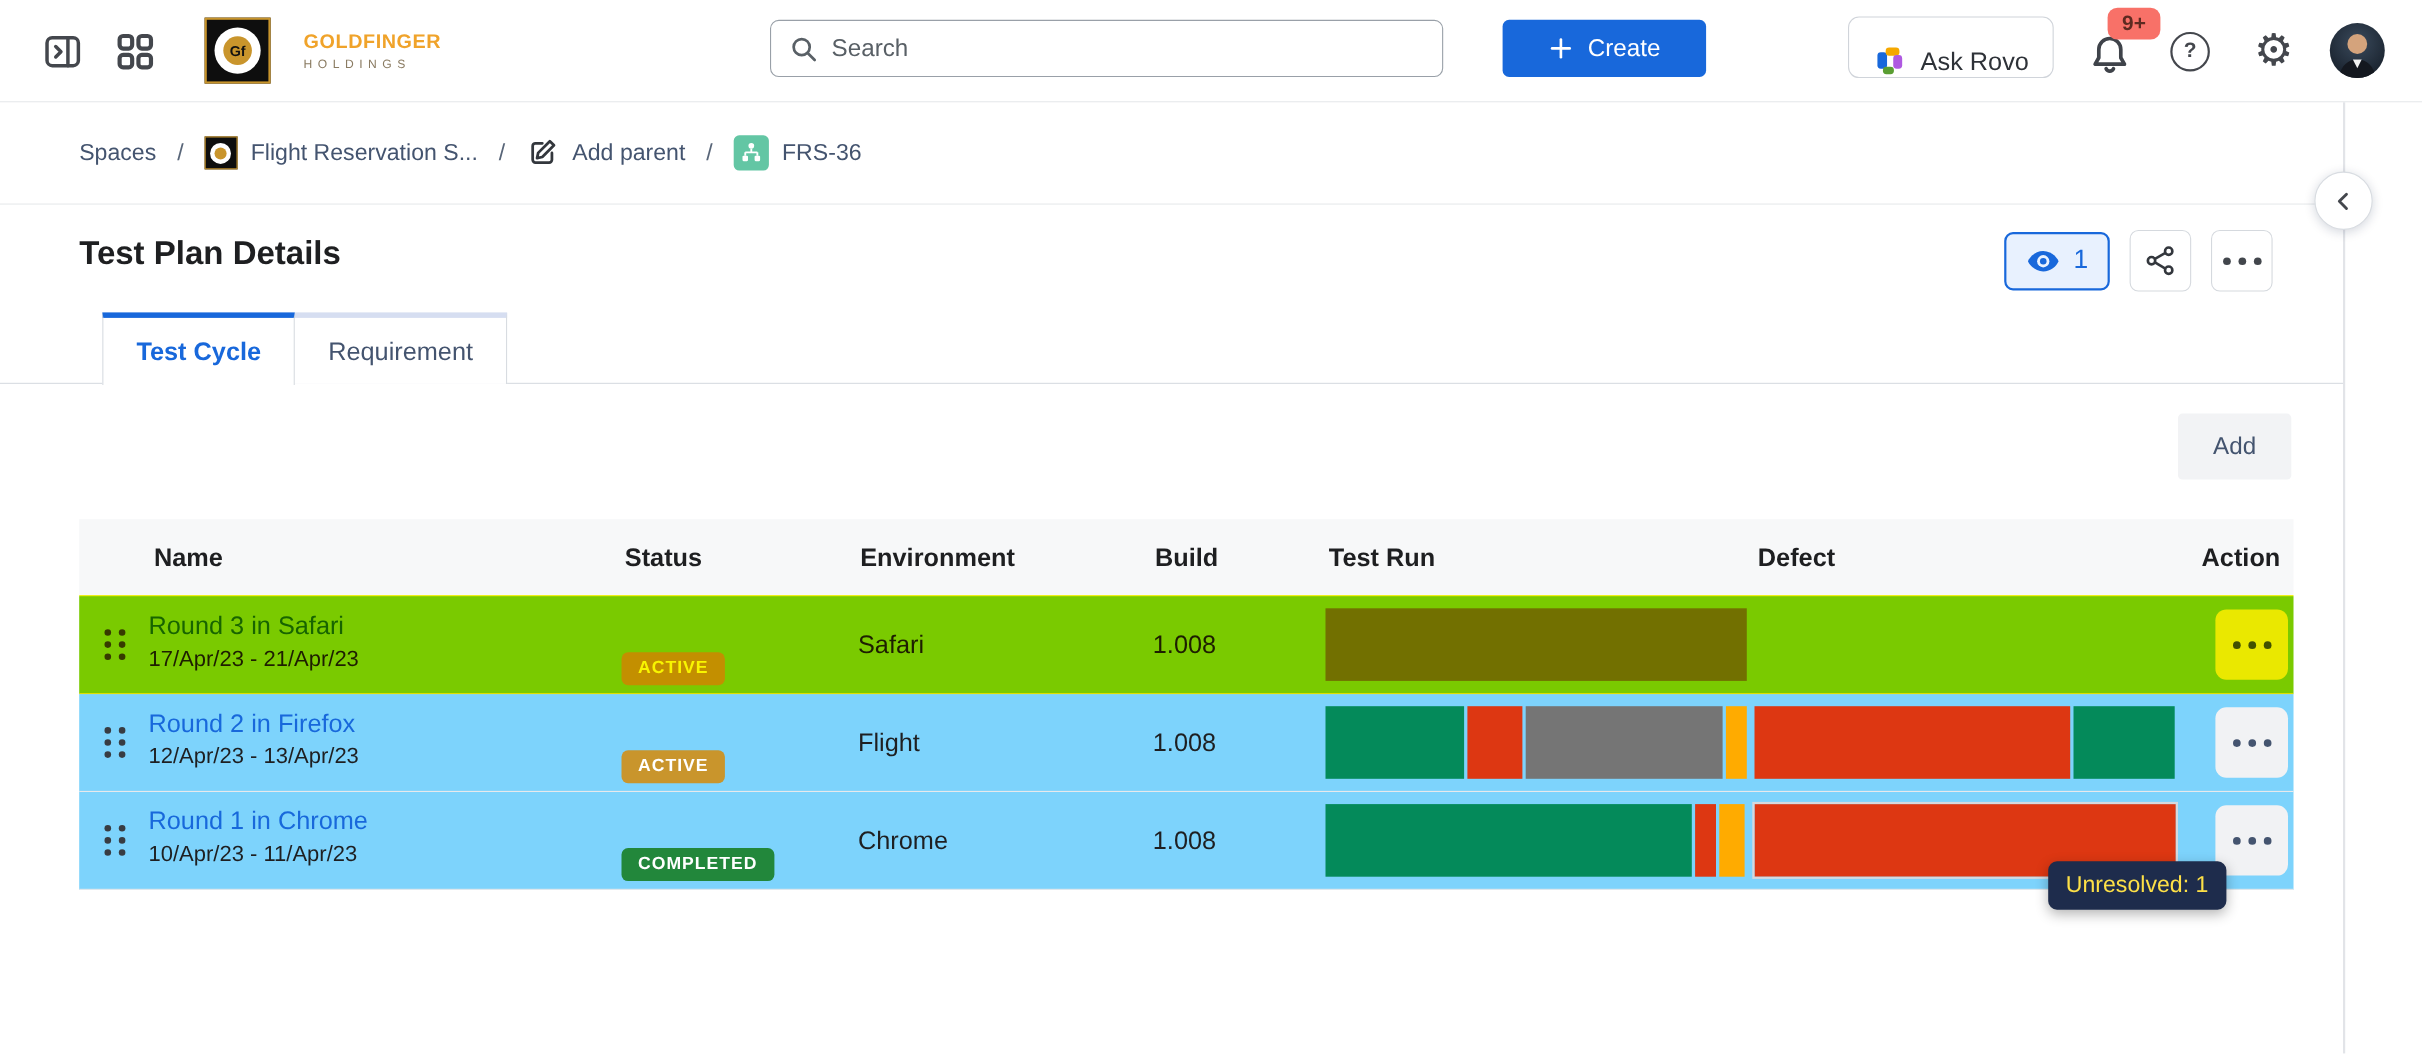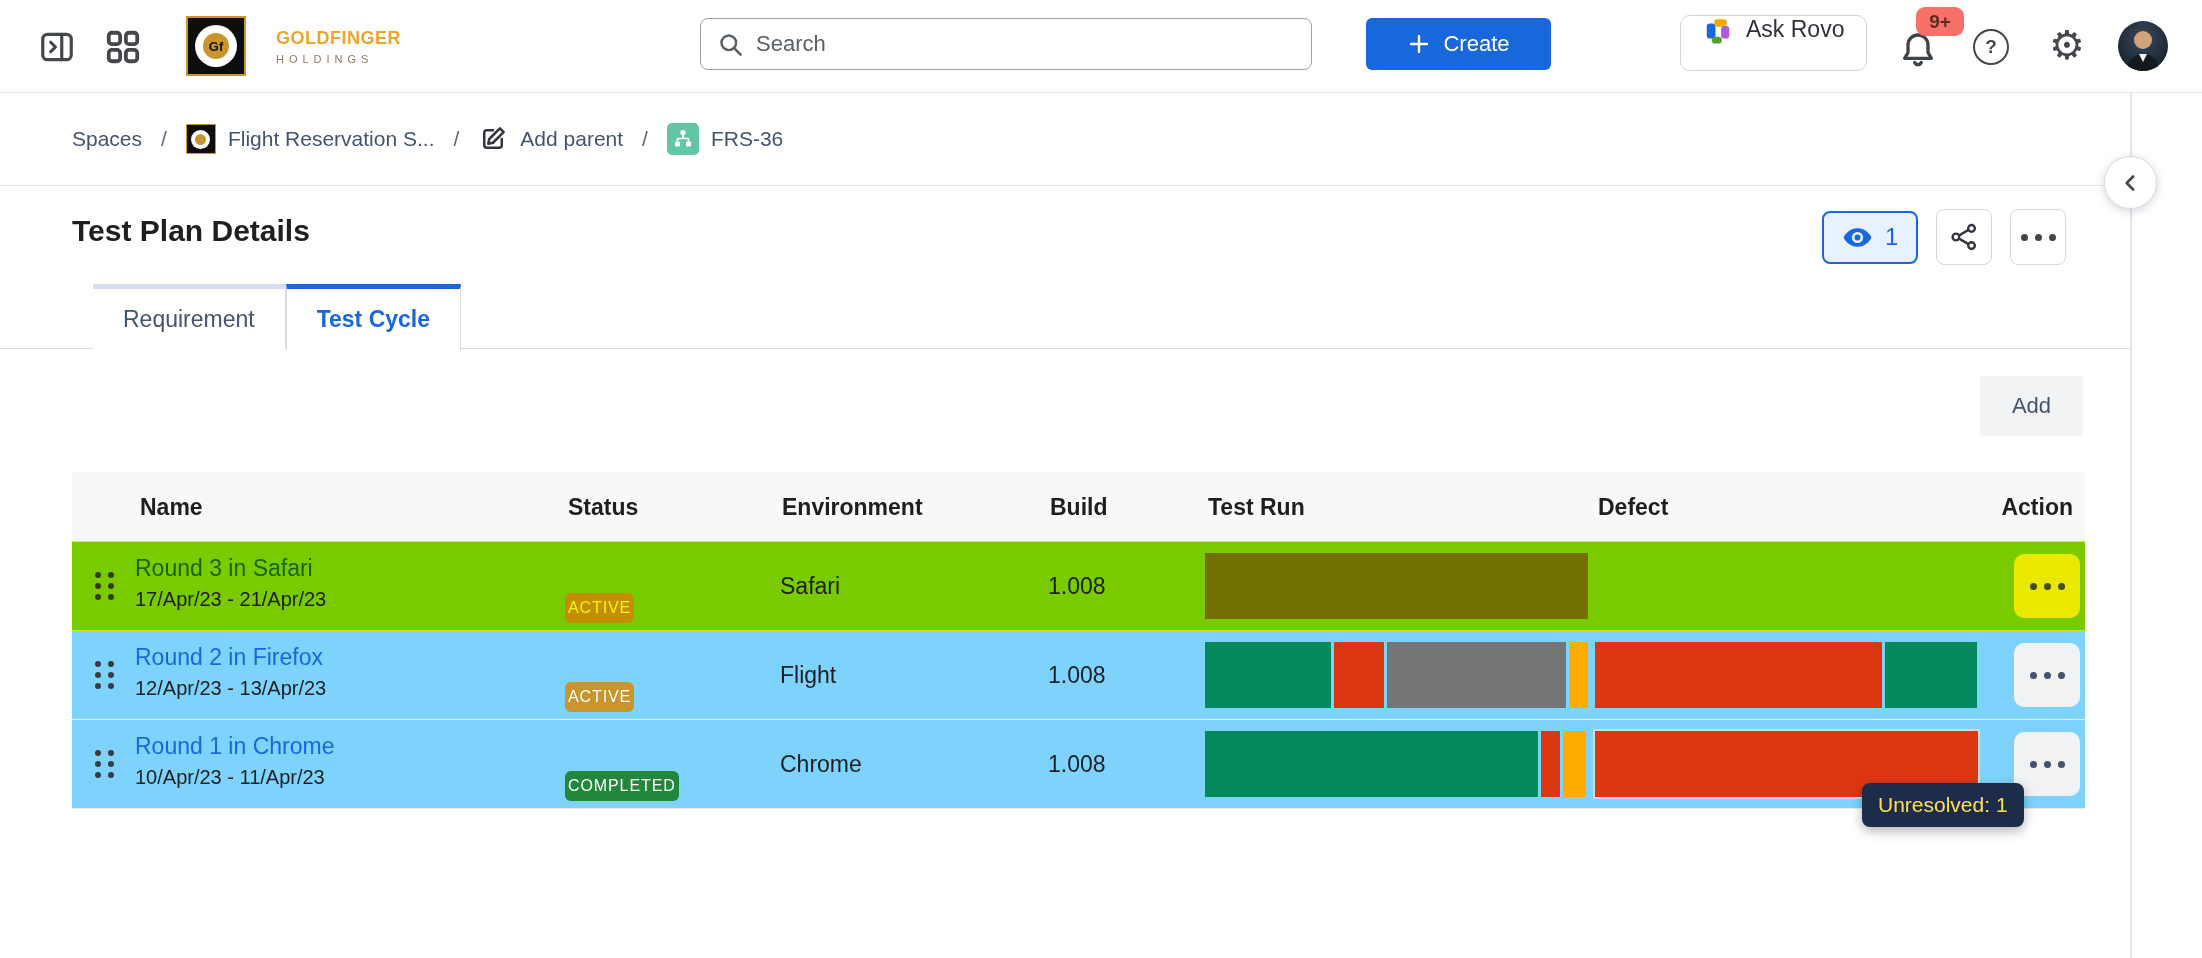--- a/index.html
+++ b/index.html
@@ -16,21 +16,21 @@
   .logo { position:absolute; left:186px; top:16px; display:flex; align-items:center; gap:30px; }
   .logo-box { width:60px; height:60px; background:#0E0E0E; border:2px solid #C9952C; display:flex; align-items:center; justify-content:center; }
   .logo-ring { width:42px; height:42px; border-radius:50%; background:#fff; display:flex; align-items:center; justify-content:center; }
   .logo-core { width:26px; height:26px; border-radius:50%; background:#C9952C; display:flex; align-items:center; justify-content:center; font-size:13px; font-weight:bold; color:#111; }
   .brand-top { font-size:18px; font-weight:bold; color:#F0A32A; letter-spacing:0.5px; }
   .brand-bottom { font-size:11px; color:#8A7B62; letter-spacing:5px; margin-top:4px; }
   .search { position:absolute; left:700px; top:18px; width:612px; height:52px; border:1.5px solid #99A0A8; border-radius:8px; background:#fff; display:flex; align-items:center; padding:0 16px; gap:12px; }
   .search input { border:none; outline:none; flex:1; font-size:22px; font-family:"Liberation Sans", sans-serif; color:#33373D; background:transparent; }
   .search input::placeholder { color:#596066; }
   .btn-create { position:absolute; left:1318px; top:18px; width:185px; height:52px; background:#1868DB; border:none; border-radius:6px; color:#fff; font-size:22px; font-weight:500; display:flex; align-items:center; justify-content:center; gap:12px; cursor:pointer; font-family:"Liberation Sans", sans-serif;margin-left:48px; }
-  .btn-rovo { position:absolute; left:1680px; top:15px; height:56px; padding:0 22px; background:#fff; border:1px solid #D0D4DA; border-radius:10px; display:flex; align-items:flex-start; gap:13px; font-size:23px; color:#2E3238; cursor:pointer; font-family:"Liberation Sans", sans-serif; }
+  .btn-rovo { position:absolute; left:1680px; top:15px; height:56px; padding:0 22px; background:#fff; border:1px solid #D0D4DA; border-radius:10px; display:flex; align-items:flex-end; gap:13px; font-size:23px; color:#2E3238; cursor:pointer; font-family:"Liberation Sans", sans-serif; }
   .tb-bell { position:absolute; left:1896px; top:28px; width:44px; height:44px; display:flex; align-items:center; justify-content:center; cursor:pointer; }
   .notif-badge { position:absolute; left:1916px; top:7px; min-width:48px; height:29px; background:#F87168; border-radius:9px; color:#5E2A21; font-size:19px; font-weight:bold; display:flex; align-items:center; justify-content:center; padding:0 8px; }
   .tb-help { position:absolute; left:1973px; top:29px; width:36px; height:36px; border:2.5px solid #44474D; border-radius:50%; display:flex; align-items:center; justify-content:center; font-size:19px; font-weight:bold; color:#44474D; cursor:pointer; }
   .tb-gear { position:absolute; left:2044px; top:20px; width:46px; height:50px; font-size:40px; color:#44474D; display:flex; align-items:center; justify-content:center; cursor:pointer; }
   .avatar { position:absolute; left:2118px; top:21px; width:50px; height:50px; border-radius:50%; overflow:hidden; background:radial-gradient(circle at 50% 35%, #3a4a5c 0%, #1d2733 70%); cursor:pointer; }
   
   .crumb-row { position:absolute; left:0; top:93px; width:2130px; height:93px; border-bottom:1px solid #E7E9EC; }
   .crumbs { position:absolute; left:72px; top:0; height:92px; display:flex; align-items:center; gap:19px; font-size:21px; color:#44546F; }
   .crumb-link { display:flex; align-items:center; gap:12px; cursor:pointer; }
   .crumb-sep { color:#586578; }
@@ -60,21 +60,21 @@
   .thead .th { position:absolute; top:50%; transform:translateY(-50%); }
   .th-name { left:68px; } .th-status { left:496px; } .th-env { left:710px; } .th-build { left:978px; }
   .th-testrun { left:1136px; } .th-defect { left:1526px; } .th-action { right:12px; }
   .trow { position:relative; height:89px; border-bottom:1px solid #E7E9EC; background:#7dd3fc; }
   .trow.hl::after { content:""; position:absolute; left:0; right:0; top:-1px; bottom:-1px; background:#F8F500; mix-blend-mode:multiply; pointer-events:none; z-index:3; }
   .drag { position:absolute; left:23px; top:50%; transform:translateY(-50%); display:grid; grid-template-columns:repeat(2,6px); gap:5px 7px; cursor:grab; }
   .drag i { width:6px; height:6px; border-radius:50%; background:#383C42; }
   .c-name { position:absolute; left:63px; top:13px; font-size:23px; color:#1868DB; font-weight:500; cursor:pointer; }
   .c-dates { position:absolute; left:63px; top:46px; font-size:20px; color:#1E1F21; }
   .c-status { position:absolute; left:493px; top:50%; transform:translateY(-50%); }
-  .badge { display:inline-block; padding:6px 3px; border-radius:6px; color:#fff; font-size:16px; font-weight:normal; letter-spacing:0.9px;margin-top:44px; }
+  .badge { display:inline-block; padding:6px 15px; border-radius:6px; color:#fff; font-size:16px; font-weight:bold; letter-spacing:0.9px;margin-top:44px; }
   .badge-active { background:#C9952C; }
   .badge-completed { background:#22873B; }
   .c-env { position:absolute; left:708px; top:50%; transform:translateY(-50%); font-size:23px; }
   .c-build { position:absolute; left:976px; top:50%; transform:translateY(-50%); font-size:23px; }
   .bar { position:absolute; top:11px; height:66px; width:383px; display:flex; gap:3px; }
   .bar-testrun { left:1133px; } .bar-defect { left:1523px; }
   .bar .seg { height:100%; }
   .bar.outlined .seg { outline:2px solid #D5D9DE; }
   .btn-action { position:absolute; left:1942px; top:12px; width:66px; height:64px; background:#F1F2F4; border:none; border-radius:10px; display:flex; align-items:center; justify-content:center; cursor:pointer; }
   .btn-action .hdots i { background:#44546F; }
@@ -243,22 +243,22 @@
       <svg width="26" height="26" viewBox="0 0 24 24" fill="none" stroke="#44474D" stroke-width="2.4" stroke-linecap="round" stroke-linejoin="round">
         <polyline points="14,6 8,12 14,18"></polyline>
       </svg>
     </span>
   </div>
 
   <div class="panel-title">Test Plan Details</div>
 
   <div class="tabs-line"></div>
   <div class="tabs">
+    <div class="tab active">Test Cycle</div>
     <div class="tab inactive">Requirement</div>
-    <div class="tab active">Test Cycle</div>
   </div>
 
   <button class="btn-add">Add</button>
 
   <div class="table">
     <div class="thead">
       <span class="th th-name">Name</span>
       <span class="th th-status">Status</span>
       <span class="th th-env">Environment</span>
       <span class="th th-build">Build</span>

